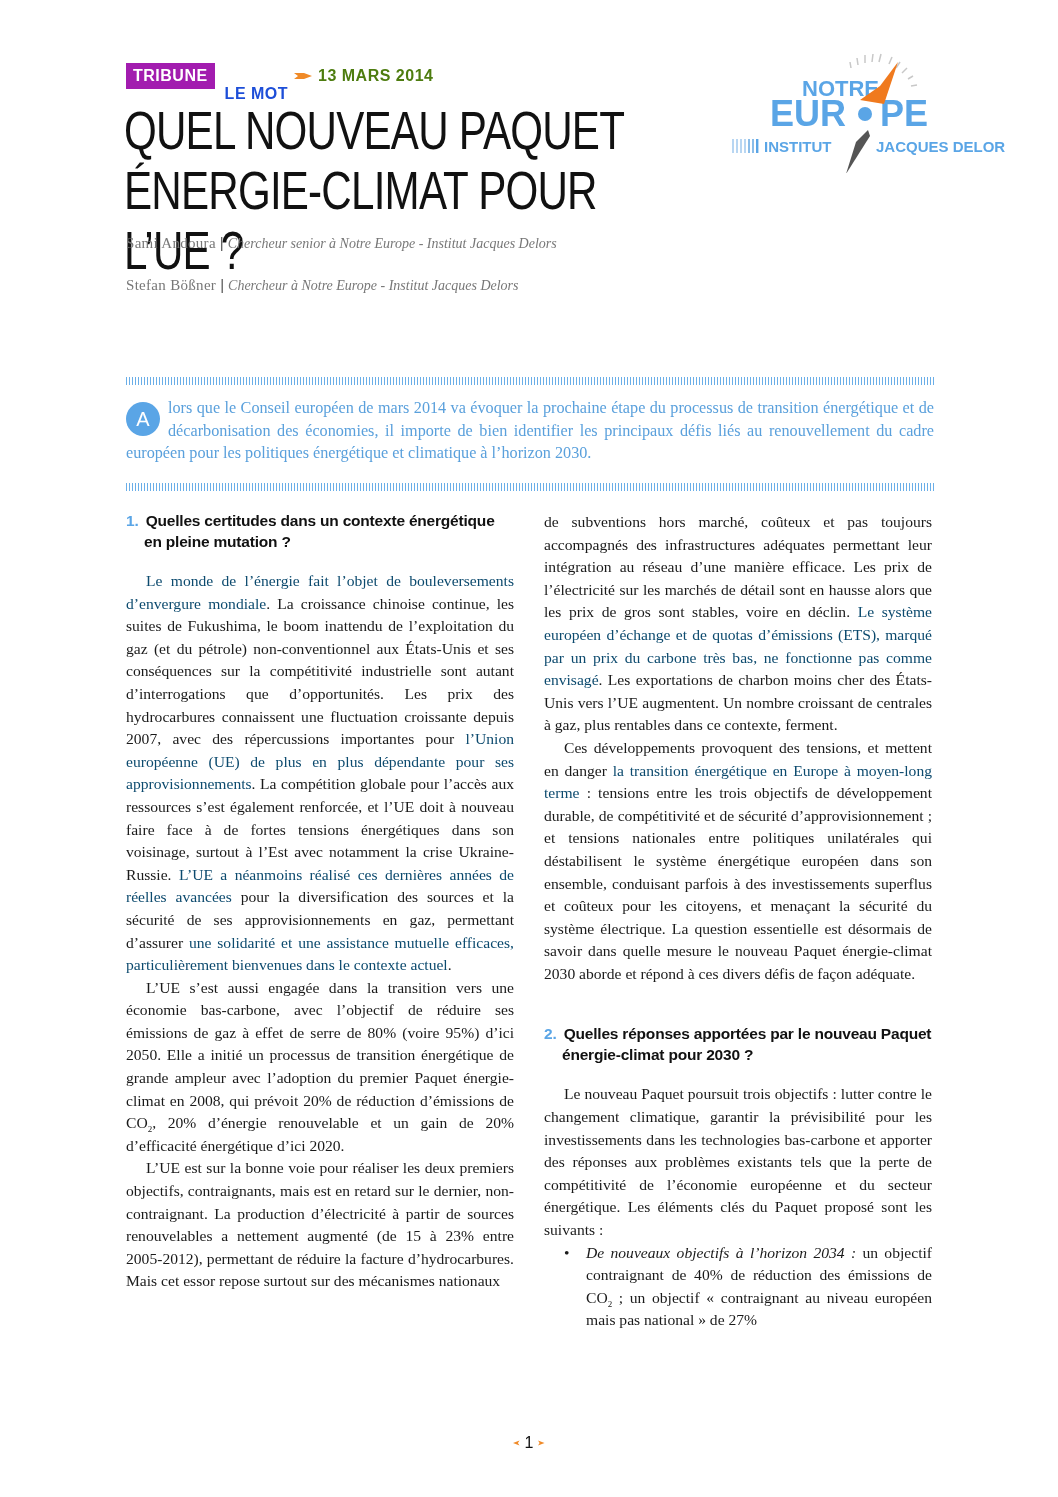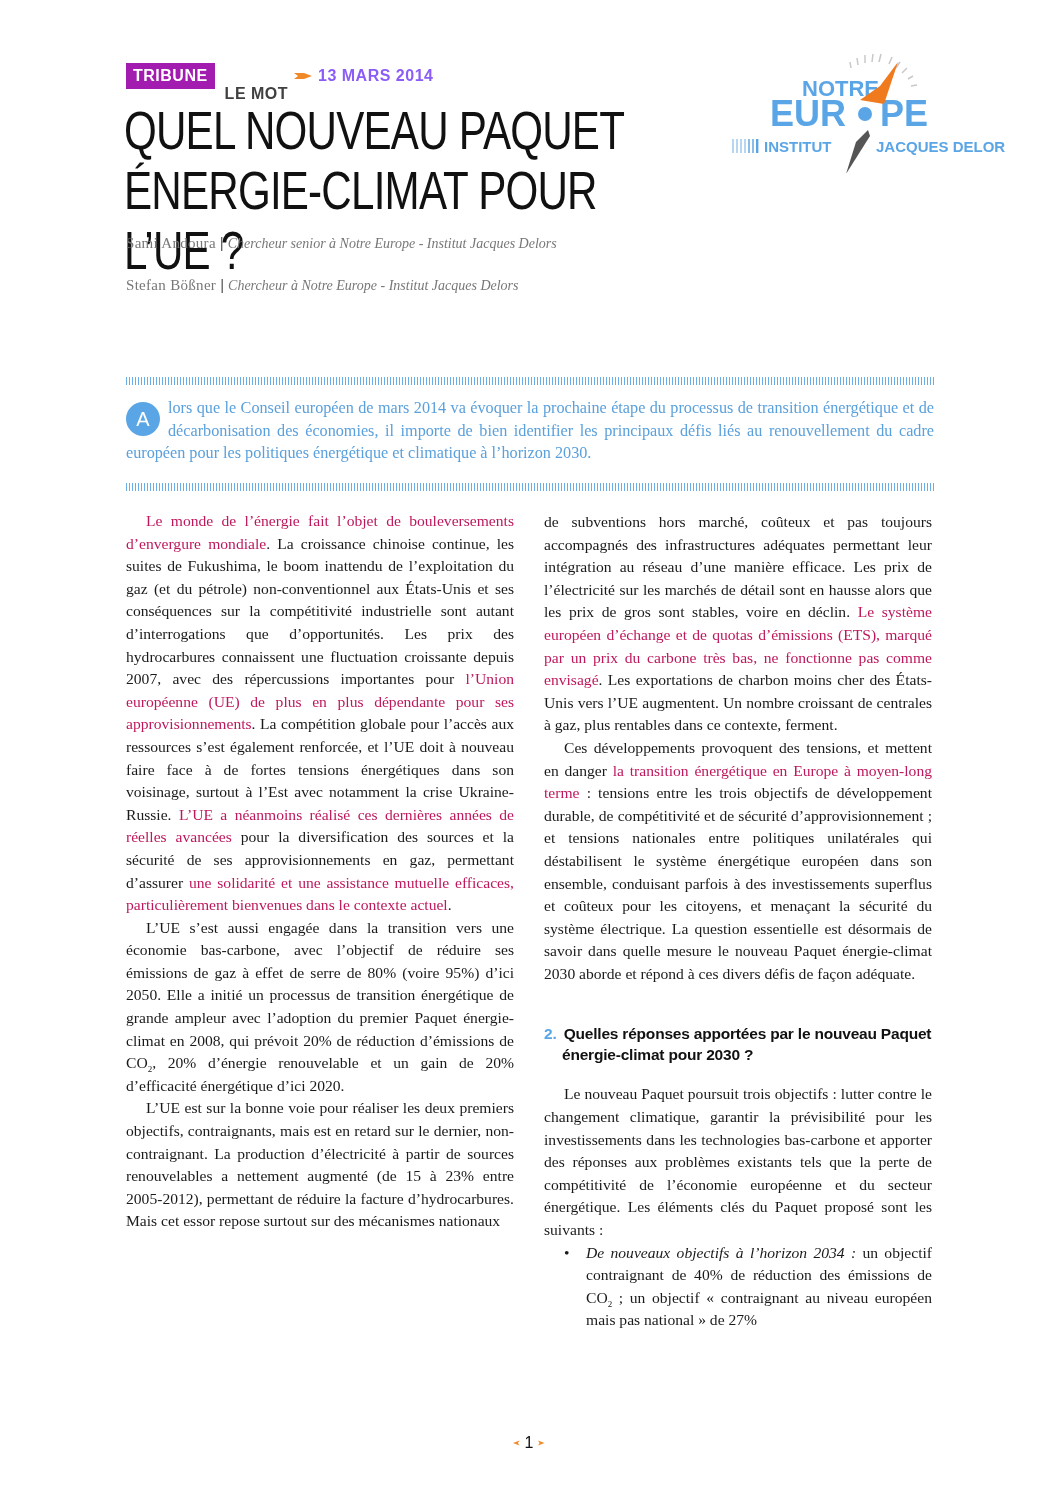--- a/index.html
+++ b/index.html
@@ -1,22 +1,22 @@
 <!DOCTYPE html>
 <html><head>
   <meta charset="utf-8">
   <style>
     html, body { margin: 0; padding: 0; background: #ffffff; }
     body { width: 1058px; height: 1497px; position: relative; overflow: hidden; font-family: "Liberation Serif", serif; color: #1a1a1a; }
 
     .header-tags { position: absolute; left: 126px; top: 63px; height: 26px; display: flex; align-items: center; font-family: "Liberation Sans", sans-serif; font-weight: bold; font-size: 16px; letter-spacing: 0.5px; }
     .tag-tribune { background: #a21caf; color: #fff; padding: 3px 7px; line-height: 20px; }
-    .tag-lemot { color: #404040; margin-left: 10px; margin-top: 35px; }
+    .tag-lemot { color: #1d4ed8; margin-left: 10px; margin-top: 35px; }
     .tag-arrow { margin: 0 6px; width: 18px; height: 10px; }
-    .tag-date { color: #8b5cf6; }
+    .tag-date { color: #4d7c0f; }
 
     .title { position: absolute; left: 124px; top: 100px; margin: 0; font-family: "Liberation Sans", sans-serif; font-weight: normal; font-size: 54px; line-height: 60px; letter-spacing: -1px; color: #111; transform: scaleX(0.78); transform-origin: left top; width: 720px; }
 
     .author { position: absolute; left: 126px; font-size: 15px; color: #777; text-align: right; }
     .author .name { font-family: "Liberation Serif", serif; letter-spacing: 0.3px; }
     .author .sep { color: #555; margin: 0 4px; font-family: "Liberation Sans", sans-serif; }
     .author .role { font-style: italic; font-size: 14px; }
     .author-1 { top: 234px; }
     .author-2 { top: 276px; }
 
@@ -31,21 +31,21 @@
 
     .col { position: absolute; top: 510px; width: 388px; font-size: 15.6px; line-height: 22.6px; text-align: justify; color: #1a1a1a; }
     .col-left { left: 126px; }
     .col-right { left: 544px; top: 511px; }
 
     .section-heading { font-family: "Liberation Sans", sans-serif; font-weight: bold; font-size: 15.5px; line-height: 21px; color: #111; margin: 0 0 18px 0; padding-left: 18px; text-indent: -18px; text-align: left; letter-spacing: -0.2px; }
     .section-heading .num { color: #5aa5e6; margin-right: 3px; }
     .col-right .section-heading { margin-top: 38px; }
 
     p { margin: 0; text-indent: 20px; }
-    .link { color: #be185d; }
+    .link { color: #0c4a6e; }
     sub { font-size: 9px; line-height: 0; }
 
     ul.bullets { list-style: none; margin: 0; padding: 0; }
     ul.bullets li { position: relative; padding-left: 42px; }
     ul.bullets li::before { content: "•"; position: absolute; left: 20px; top: 0; }
     .italic { font-style: italic; }
 
     .page-num { position: absolute; left: 508px; top: 1433px; width: 42px; height: 20px; display: flex; align-items: center; justify-content: center; font-family: "Liberation Sans", sans-serif; font-size: 16px; color: #111; }
     .pg-arrow { width: 8px; height: 6px; margin: 0 5px; }
   </style>
@@ -106,20 +106,24 @@
 </svg>
 
 <div class="dashline dash-top"></div>
 <div class="intro">
   <span class="dropcap">A</span>
   <span>lors que le Conseil européen de mars 2014 va évoquer la prochaine étape du processus de transition énergétique et de décarbonisation des économies, il importe de bien identifier les principaux défis liés au renouvellement du cadre européen pour les politiques énergétique et climatique à l’horizon 2030.</span>
 </div>
 <div class="dashline dash-bottom"></div>
 
 <div class="col col-left">
+  <h2 class="section-heading">
+    <span class="num">1.</span>
+    <span>Quelles certitudes dans un contexte énergétique en pleine mutation ?</span>
+  </h2>
   <p><span class="link">Le monde de l’énergie fait l’objet de bouleversements d’envergure mondiale</span><span>. La croissance chinoise continue, les suites de Fukushima, le boom inattendu de l’exploitation du gaz (et du pétrole) non-conventionnel aux États-Unis et ses conséquences sur la compétitivité industrielle sont autant d’interrogations que d’opportunités. Les prix des hydrocarbures connaissent une fluctuation croissante depuis 2007, avec des répercussions importantes pour </span><span class="link">l’Union européenne (UE) de plus en plus dépendante pour ses approvisionnements</span><span>. La compétition globale pour l’accès aux ressources s’est également renforcée, et l’UE doit à nouveau faire face à de fortes tensions énergétiques dans son voisinage, surtout à l’Est avec notamment la crise Ukraine-Russie. </span><span class="link">L’UE a néanmoins réalisé ces dernières années de réelles avancées</span><span> pour la diversification des sources et la sécurité de ses approvisionnements en gaz, permettant d’assurer </span><span class="link">une solidarité et une assistance mutuelle efficaces, particulièrement bienvenues dans le contexte actuel</span><span>.</span></p>
   <p><span>L’UE s’est aussi engagée dans la transition vers une économie bas-carbone, avec l’objectif de réduire ses émissions de gaz à effet de serre de 80% (voire 95%) d’ici 2050. Elle a initié un processus de transition énergétique de grande ampleur avec l’adoption du premier Paquet énergie-climat en 2008, qui prévoit 20% de réduction d’émissions de CO</span><sub>2</sub><span>, 20% d’énergie renouvelable et un gain de 20% d’efficacité énergétique d’ici 2020.</span></p>
   <p>L’UE est sur la bonne voie pour réaliser les deux premiers objectifs, contraignants, mais est en retard sur le dernier, non-contraignant. La production d’électricité à partir de sources renouvelables a nettement augmenté (de 15 à 23% entre 2005-2012), permettant de réduire la facture d’hydrocarbures. Mais cet essor repose surtout sur des mécanismes nationaux</p>
 </div>
 
 <div class="col col-right">
   <p style="text-indent:0"><span>de subventions hors marché, coûteux et pas toujours accompagnés des infrastructures adéquates permettant leur intégration au réseau d’une manière efficace. Les prix de l’électricité sur les marchés de détail sont en hausse alors que les prix de gros sont stables, voire en déclin. </span><span class="link">Le système européen d’échange et de quotas d’émissions (ETS), marqué par un prix du carbone très bas, ne fonctionne pas comme envisagé</span><span>. Les exportations de charbon moins cher des États-Unis vers l’UE augmentent. Un nombre croissant de centrales à gaz, plus rentables dans ce contexte, ferment.</span></p>
   <p><span>Ces développements provoquent des tensions, et mettent en danger </span><span class="link">la transition énergétique en Europe à moyen-long terme</span><span> : tensions entre les trois objectifs de développement durable, de compétitivité et de sécurité d’approvisionnement ; et tensions nationales entre politiques unilatérales qui déstabilisent le système énergétique européen dans son ensemble, conduisant parfois à des investissements superflus et coûteux pour les citoyens, et menaçant la sécurité du système électrique. La question essentielle est désormais de savoir dans quelle mesure le nouveau Paquet énergie-climat 2030 aborde et répond à ces divers défis de façon adéquate.</span></p>
 
   <h2 class="section-heading">

